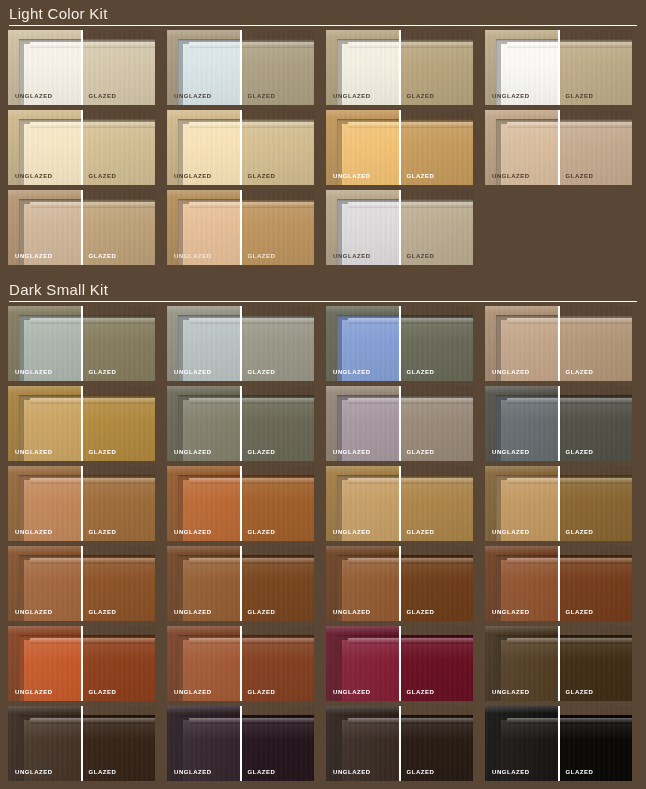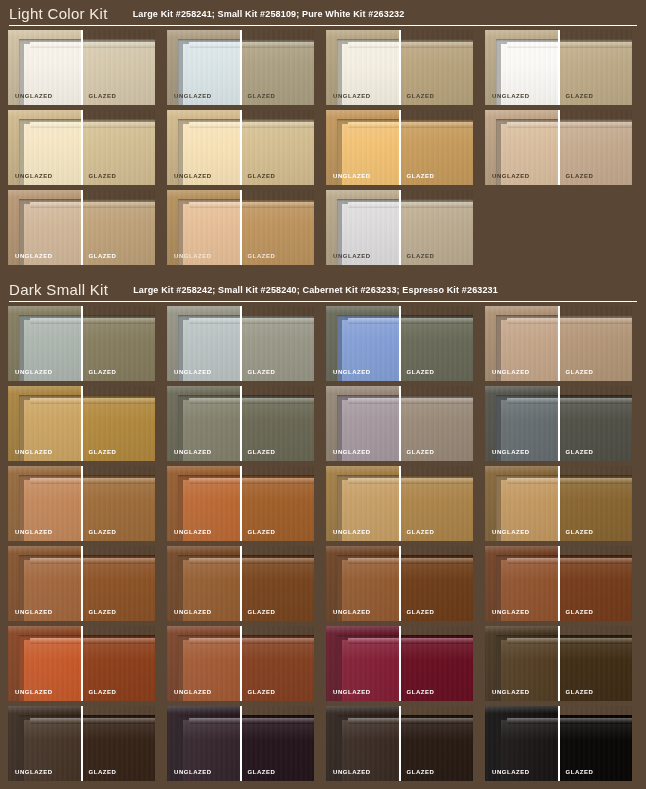--- a/index.html
+++ b/index.html
@@ -176,21 +176,20 @@
   .dark-section  { padding-top: 6px; }
 </style>
 </head>
 <body style="background: rgb(90, 70, 52);">
 
 <div class="page" style="background: rgb(90, 70, 52);">
 
   <div class="light-section">
     <div class="section-header">
       <span class="section-title">Light Color Kit</span>
-      <span class="section-skus">Large Kit #258241; Small Kit #258109; Pure White Kit #263232</span>
     </div>
     <div class="rule"></div>
     <div class="grid">
         <div class="row">
           <div class="tile">
             <div class="half unglazed">
               <div class="door">
                 <div class="rail" style="background: linear-gradient(rgb(214, 201, 174) 0%, rgb(205, 189, 156) 10%, rgb(180, 166, 137) 100%);"></div>
                 <div class="bevel" style="background: rgb(173, 169, 162); box-shadow: rgba(0, 0, 0, 0.45) 0px 1px 2px inset;"></div>
                 <div class="panel" style="background: linear-gradient(rgb(248, 243, 234) 0%, rgb(247, 242, 232) 30%, rgb(232, 227, 218) 100%);"></div>
@@ -468,21 +467,20 @@
             <div class="divider" style="background: rgb(255, 255, 255);"></div>
           </div>
           <div class="tile empty"></div>
         </div>
       </div>
   </div>
 
   <div class="dark-section">
     <div class="section-header">
       <span class="section-title">Dark Small Kit</span>
-      <span class="section-skus">Large Kit #258242; Small Kit #258240; Cabernet Kit #263233; Espresso Kit #263231</span>
     </div>
     <div class="rule"></div>
     <div class="grid">
         <div class="row">
           <div class="tile">
             <div class="half unglazed">
               <div class="door">
                 <div class="rail" style="background: linear-gradient(rgb(148, 141, 116) 0%, rgb(124, 116, 85) 10%, rgb(109, 102, 75) 100%);"></div>
                 <div class="bevel" style="background: rgb(118, 125, 120); box-shadow: rgba(0, 0, 0, 0.45) 0px 1px 2px inset;"></div>
                 <div class="panel" style="background: linear-gradient(rgb(178, 186, 179) 0%, rgb(169, 178, 171) 30%, rgb(159, 167, 161) 100%);"></div>

